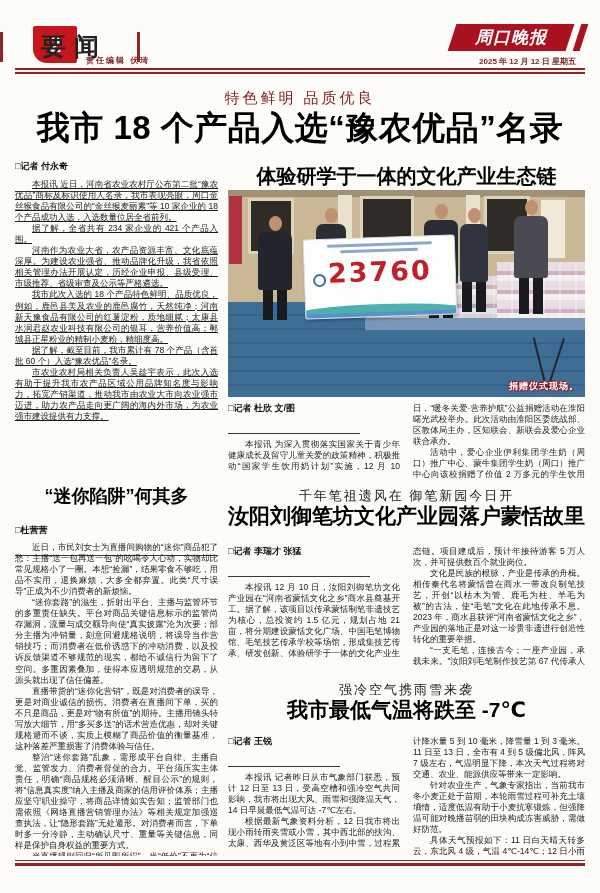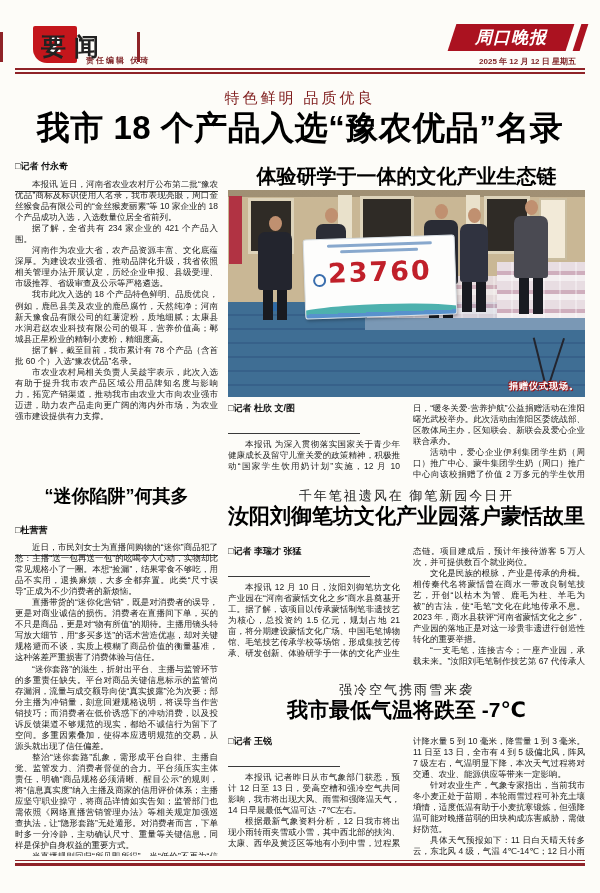--- a/index.html
+++ b/index.html
@@ -44,21 +44,21 @@
     position:absolute; left:0; right:0; top:106px; text-align:center;
     font-size:33px; font-weight:900; color:#000; letter-spacing:0.5px; white-space:nowrap;
   }
   
   .byline { font-size:9px; font-weight:bold; color:#111; border-bottom:1.5px solid #3a3a3a; padding-bottom:18px; margin-bottom:5px; }
   .bodytext { font-size:8.5px; line-height:1.3; text-align:justify; color:#1b1b1b; overflow:hidden; }
   .bodytext p { text-indent:2em; margin:0; }
   
   .col-left { position:absolute; left:15px; width:203px; }
   .lead-byline-box { top:160px; }
-  .lead-text { top:179px; height:292px; }
+  .lead-text { top:179px; height:292px;text-decoration:underline; }
   .trap-headline { position:absolute; left:15px; width:203px; top:484px; text-align:center; font-size:18px; font-weight:900; color:#000; }
   .trap-byline-box { top:524px; }
   .trap-text { top:542px; height:314px; }
   
   .col-right { position:absolute; left:228px; width:357px; }
   .milk-headline { top:163px; text-align:center; font-size:20px; font-weight:900; color:#000; }
   .two-col { column-count:2; column-gap:13px; column-fill:auto; }
   .milk-body { top:403px; height:78px; }
   .brush-kicker { top:487px; text-align:center; font-size:13px; color:#222; letter-spacing:2px; }
   .brush-headline { top:502px; text-align:center; font-size:21px; font-weight:900; color:#000; white-space:nowrap; }
@@ -139,22 +139,22 @@
       <p>河南作为农业大省，农产品资源丰富、文化底蕴深厚。为建设农业强省、推动品牌化升级，我省依照相关管理办法开展认定，历经企业申报、县级受理、市级推荐、省级审查及公示等严格遴选。</p>
       <p>我市此次入选的 18 个产品特色鲜明、品质优良，例如，鹿邑县美及农业的鹿邑腐竹，天然纯净；河南新天豫食品有限公司的红薯淀粉，质地细腻；太康县水润君赵农业科技有限公司的银耳，营养价值高；郸城县正星粉业的精制小麦粉，精细度高。</p>
       <p>据了解，截至目前，我市累计有 78 个产品（含首批 60 个）入选“豫农优品”名录。</p>
       <p>市农业农村局相关负责人吴趁宇表示，此次入选有助于提升我市农产品区域公用品牌知名度与影响力，拓宽产销渠道，推动我市由农业大市向农业强市迈进，助力农产品走向更广阔的海内外市场，为农业强市建设提供有力支撑。</p>
     </div>
 
   <div class="trap-headline">“迷你陷阱”何其多</div>
   <div class="col-left byline trap-byline-box">□杜营营</div>
   <div class="col-left bodytext trap-text">
       <p>近日，市民刘女士为直播间购物的“迷你”商品犯了愁：主播“送一包再送一包”的吆喝令人心动，实物却比常见规格小了一圈。本想“捡漏”，结果零食不够吃，用品不实用，退换麻烦，大多全都弃置。此类“尺寸误导”正成为不少消费者的新烦恼。</p>
+      <p>“迷你套路”的滋生，折射出平台、主播与监管环节的多重责任缺失。平台对商品关键信息标示的监管尚存漏洞，流量与成交额导向使“真实披露”沦为次要；部分主播为冲销量，刻意回避规格说明，将误导当作营销技巧；而消费者在低价诱惑下的冲动消费，以及投诉反馈渠道不够规范的现实，都给不诚信行为留下了空间。多重因素叠加，使得本应透明规范的交易，从源头就出现了信任偏差。</p>
       <p>直播带货的“迷你化营销”，既是对消费者的误导，更是对商业诚信的损伤。消费者在直播间下单，买的不只是商品，更是对“物有所值”的期待。主播用镜头特写放大细节，用“多买多送”的话术营造优惠，却对关键规格避而不谈，实质上模糊了商品价值的衡量基准，这种落差严重损害了消费体验与信任。</p>
-      <p>“迷你套路”的滋生，折射出平台、主播与监管环节的多重责任缺失。平台对商品关键信息标示的监管尚存漏洞，流量与成交额导向使“真实披露”沦为次要；部分主播为冲销量，刻意回避规格说明，将误导当作营销技巧；而消费者在低价诱惑下的冲动消费，以及投诉反馈渠道不够规范的现实，都给不诚信行为留下了空间。多重因素叠加，使得本应透明规范的交易，从源头就出现了信任偏差。</p>
       <p>整治“迷你套路”乱象，需形成平台自律、主播自觉、监管发力、消费者督促的合力。平台须压实主体责任，明确“商品规格必须清晰、醒目公示”的规则，将“信息真实度”纳入主播及商家的信用评价体系；主播应坚守职业操守，将商品详情如实告知；监管部门也需依照《网络直播营销管理办法》等相关规定加强巡查执法，让“隐形套路”无处遁形。对消费者而言，下单时多一分冷静，主动确认尺寸、重量等关键信息，同样是保护自身权益的重要方式。</p>
       <p>当直播规则回归“所见即所得”，当“低价”不再为“信息不透明”遮掩，消费者才能真正放心。唯有各方恪守诚信、压实责任，方能筑牢信任基石，推动行业行稳致远。</p>
     </div>
 
   <div class="col-right milk-headline">体验研学于一体的文化产业生态链</div>
 
   <div class="photo">
     <div class="wall"></div>
     <div class="redposter" style="left:1px; top:6px; width:13px; height:68px;"></div>
     <div class="window" style="left:20px; top:8px; width:46px; height:56px;"></div>

